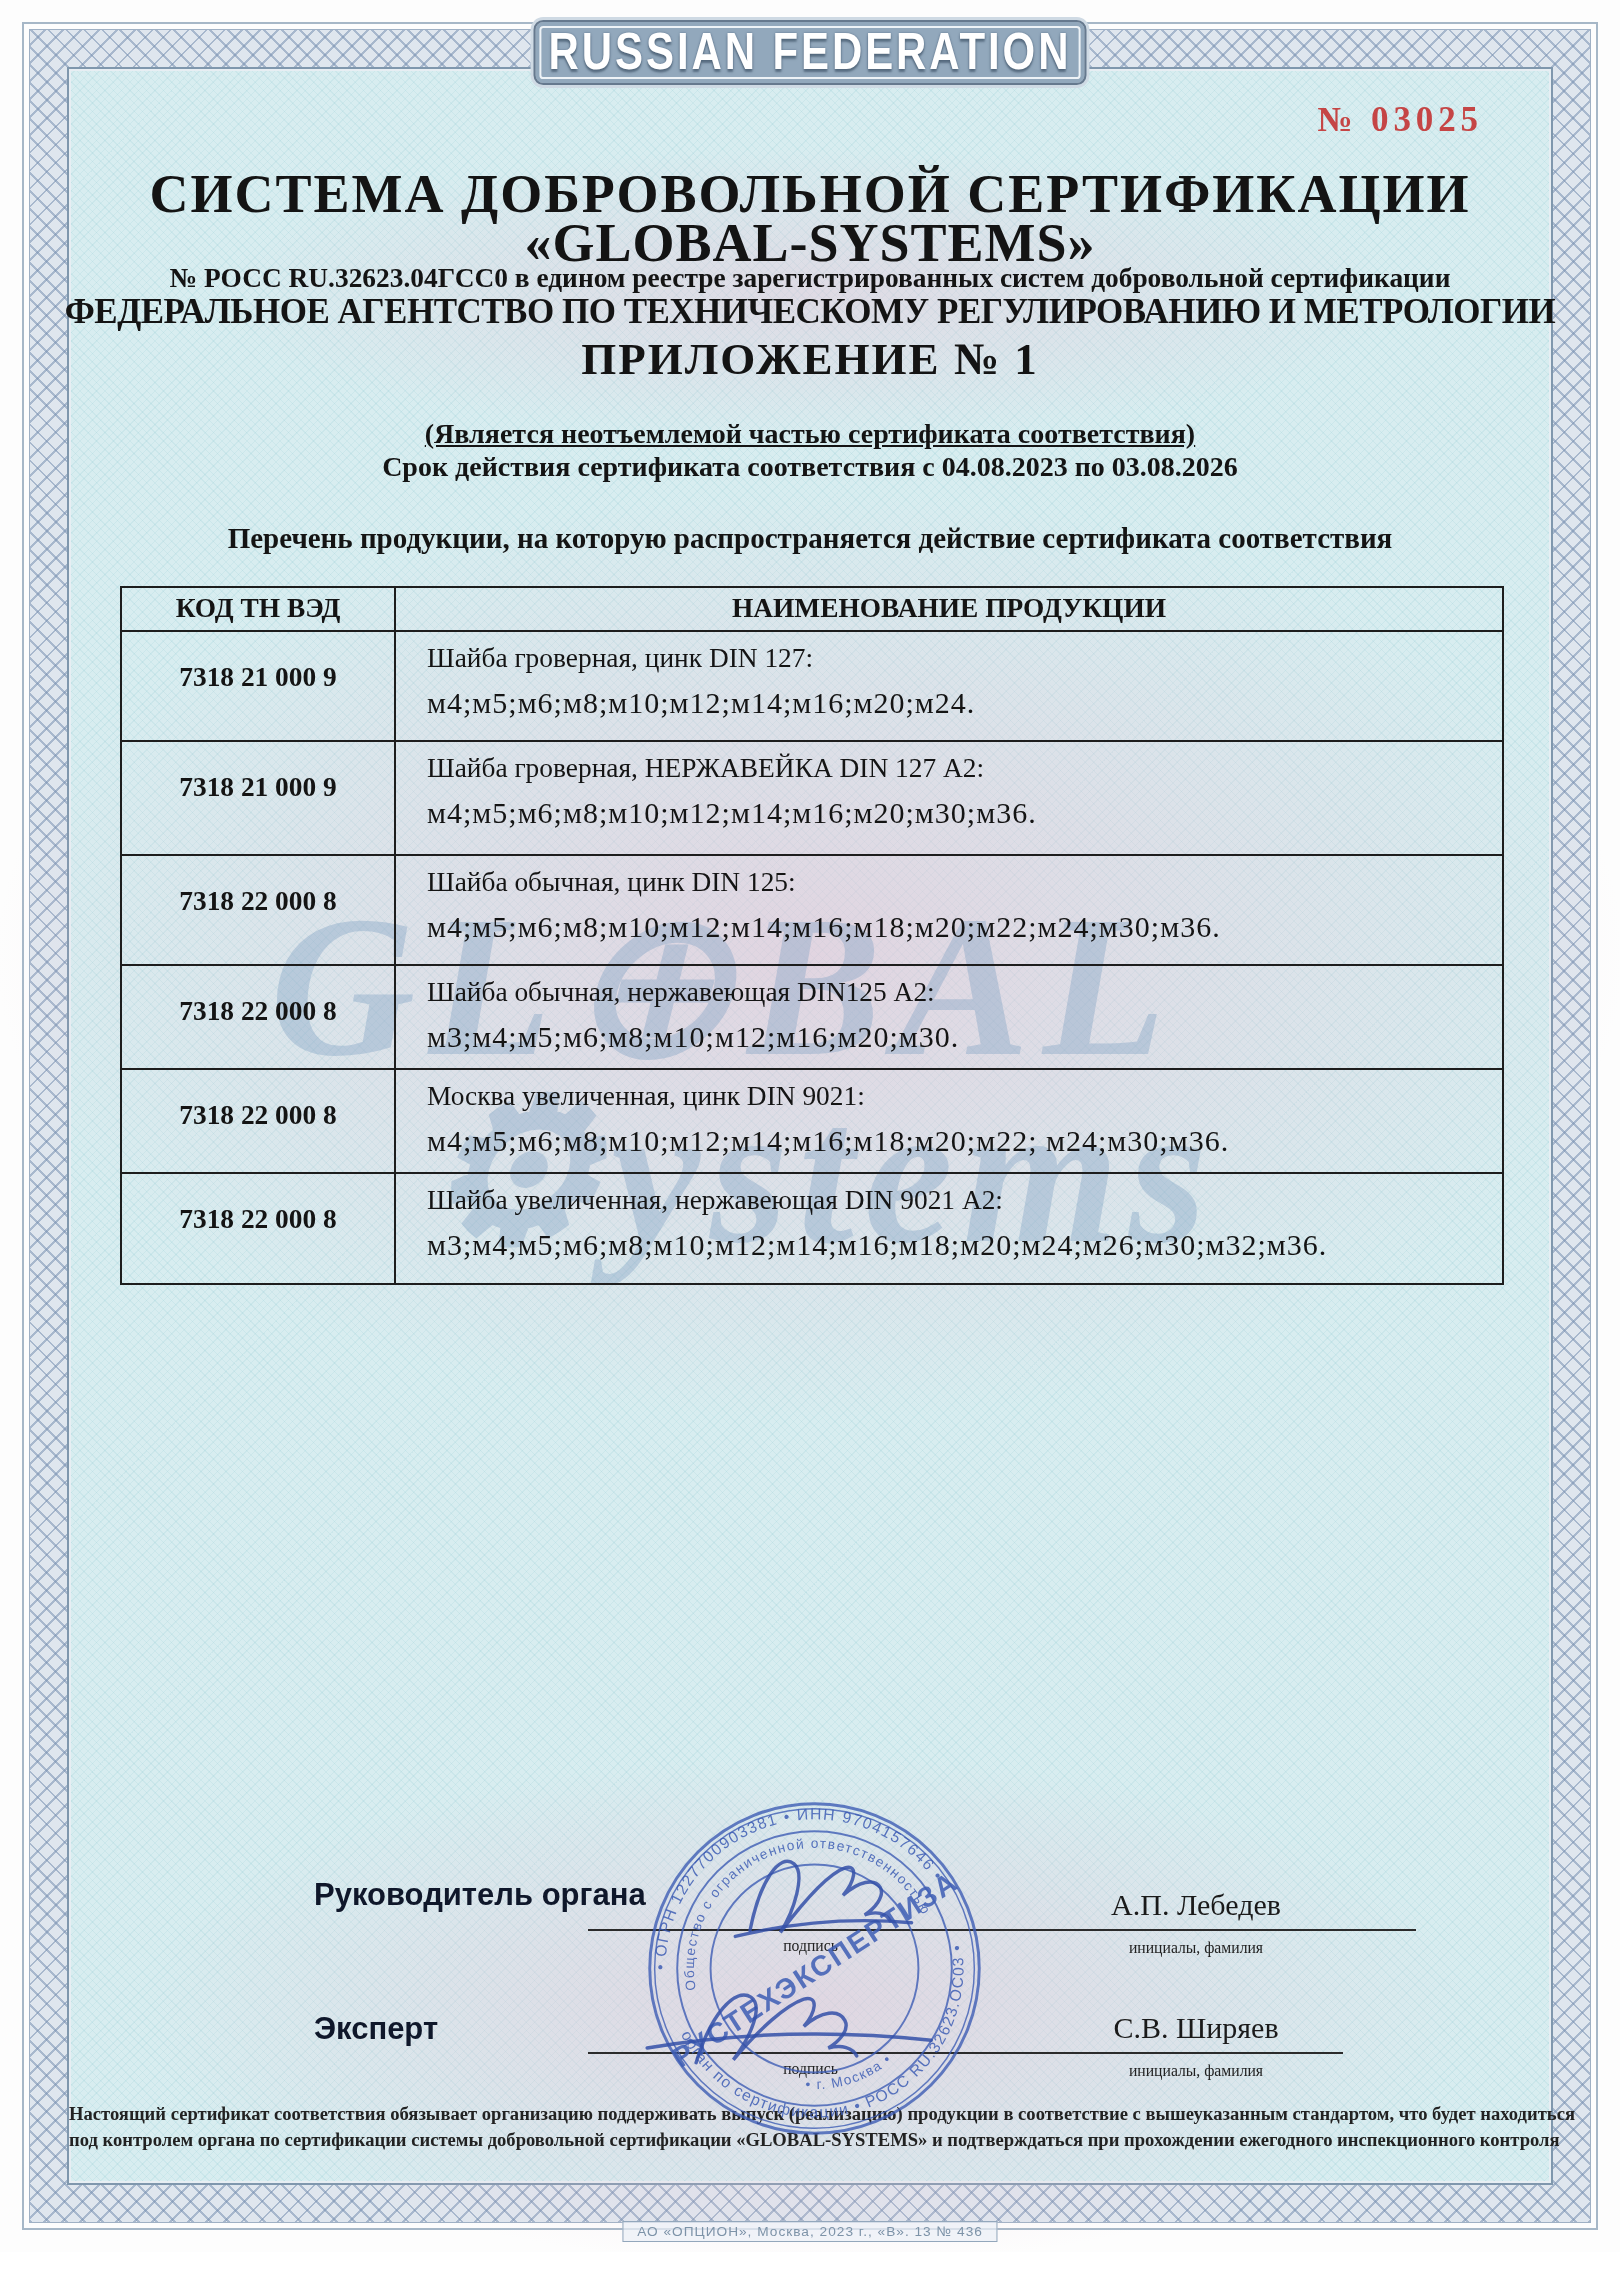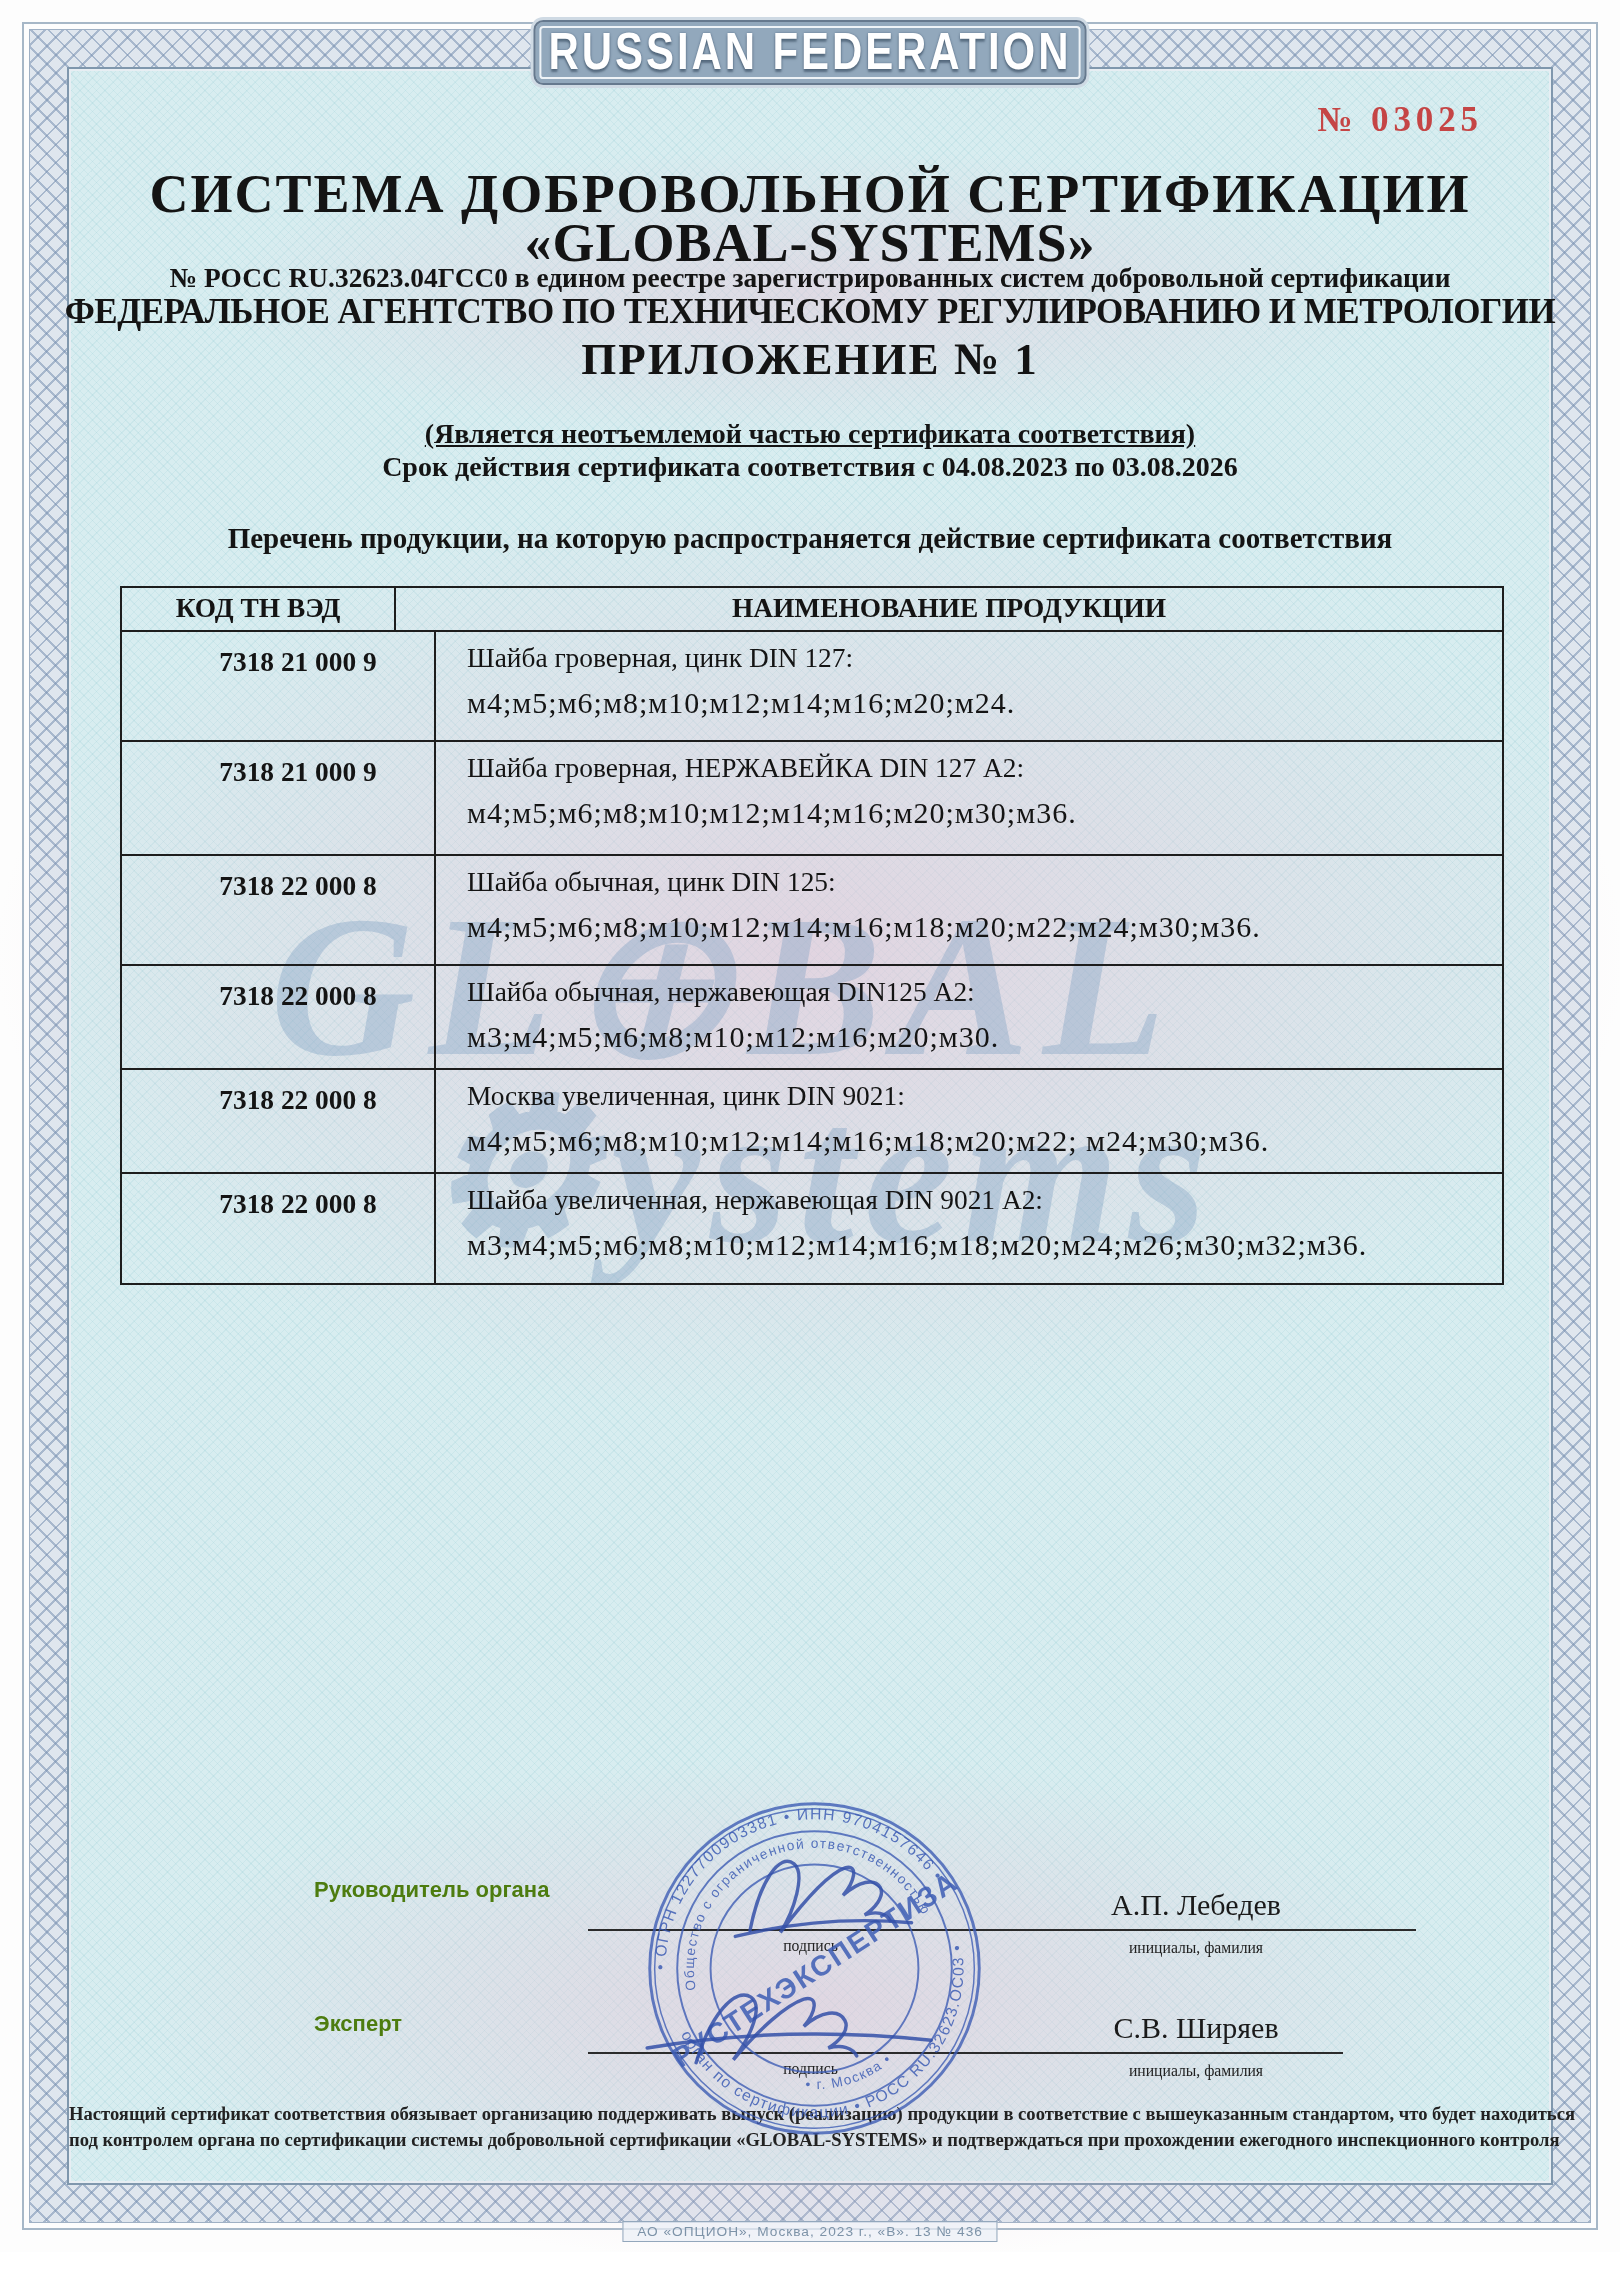--- a/index.html
+++ b/index.html
@@ -54,30 +54,30 @@
   .wm1{left:270px;top:867px;font-size:201px;letter-spacing:13.7px;}
   .wm2{left:421px;top:1054px;font-size:201px;letter-spacing:9.8px;}
 
   
   .ptable{position:absolute;left:120px;top:586px;width:1380px;border:2.9px solid #1d1d1d;z-index:2;}
   .trow{display:flex;border-top:2px solid #1d1d1d;}
   .thead{display:flex;}
   .ccode{width:272px;border-right:2px solid #1d1d1d;text-align:center;flex:none;}
   .cname{flex:1;min-width:0;}
   .thead .ccode,.thead .cname{font-weight:bold;font-size:27.4px;padding:4.9px 0 5.9px 0;text-align:center;}
-  .trow .ccode{padding-top:15px;font-weight:bold;font-size:27.4px;margin-left:40px;}
+  .trow .ccode{padding-top:30px;font-weight:bold;font-size:27.4px;}
   .trow .cname{padding:10.8px 15.7px 0 31px;}
   .ptitle{font-weight:normal;font-size:27.4px;}
   .psizes{font-size:30px;margin-top:12.7px;letter-spacing:1px;}
   .h1r{height:108px;} .h2r{height:112px;} .h3r{height:108px;}
   .h4r{height:102px;} .h5r{height:102px;} .h6r{height:109px;}
 
   
   .siglabel{position:absolute;font-family:"Liberation Sans",sans-serif;font-weight:bold;
-            font-size:22px;color:#4d7c0f;z-index:4;}
+            font-size:31px;color:#0f172a;z-index:4;}
   .rule{position:absolute;border-top:2px solid #2b2b2b;z-index:4;}
   .under{position:absolute;font-size:15.7px;text-align:center;z-index:4;color:#222;}
   .signame{position:absolute;font-size:30px;text-align:center;z-index:4;color:#1a1a1a;}
   .stamp{position:absolute;left:637px;top:1791px;z-index:5;}
   .sigsvg{position:absolute;left:588px;top:1813px;z-index:6;}
 
   
   .foot{position:absolute;left:69px;width:1483px;text-align:center;font-weight:bold;
         font-size:18.6px;color:#222;z-index:4;white-space:nowrap;}
   .f1{top:2103px;} .f2{top:2129px;}

